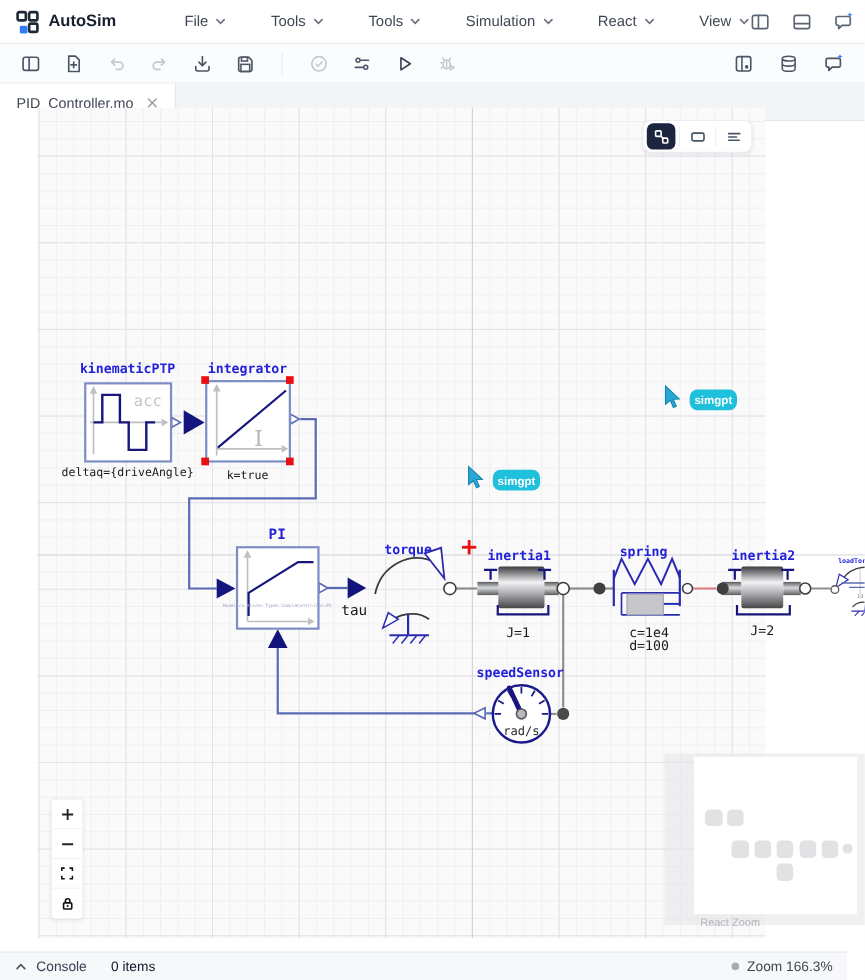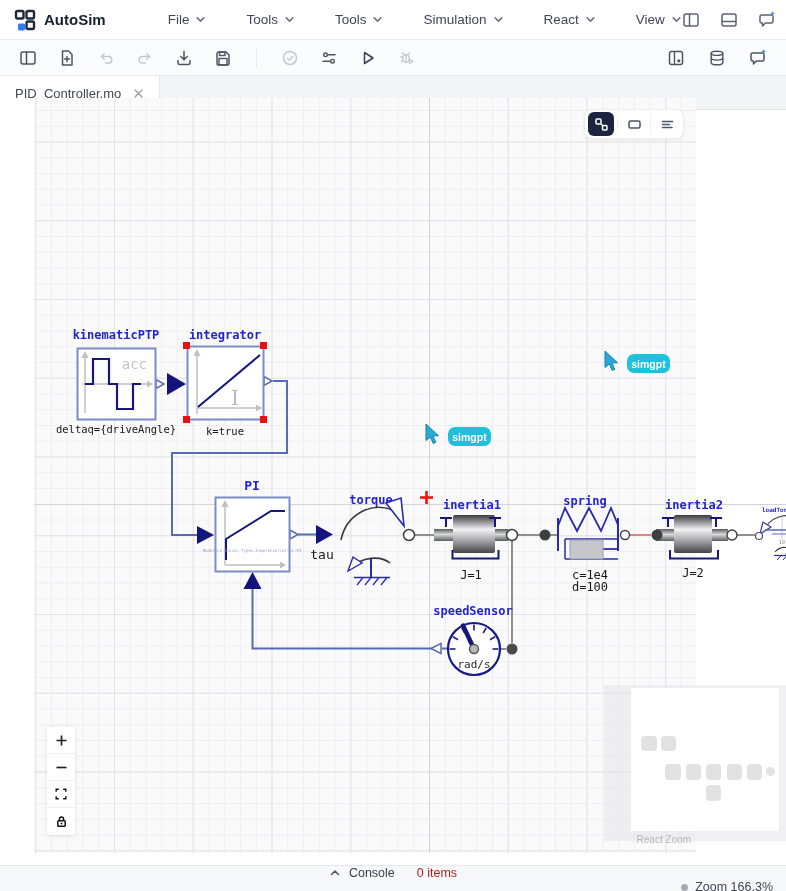--- a/index.html
+++ b/index.html
@@ -71,24 +71,24 @@
   .rf-btn:last-child { border-bottom:none; }
 
   
   .minimap { position:absolute; left:570px; top:587px; width:216px; height:156px;
     background:rgba(228,228,232,.55); }
   .minimap-viewport { position:absolute; left:27px; top:3px; width:148px; height:143px; background:#fff; }
   .mm-node { position:absolute; background:#e2e2e4; border-radius:4px; }
   .attribution { position:absolute; right:5px; top:736px; font-size:10px; color:#b4b4ba; }
 
   
-  .statusbar { position:absolute; bottom:0; left:0; right:0; height:26px; background:#f7f8fa;
-    border-top:1px solid #e5e7eb; display:flex; align-items:center; padding:0 13px; font-size:12.5px;flex-direction:column; }
+  .statusbar { position:absolute; bottom:0; left:0; right:16px; height:26px; background:#f7f8fa;
+    border-top:1px solid #e5e7eb; display:flex; align-items:center; padding:0 13px; font-size:12.5px; }
   .status-left { display:flex; align-items:center; gap:8px; color:#374151; }
-  .status-items { color:#b91c1c; margin-left:14px; }
+  .status-items { color:#0f172a; margin-left:14px; }
   .status-right { margin-left:auto; display:flex; align-items:center; gap:7px; color:#3f4854; }
   .status-dot { width:7px; height:7px; border-radius:50%; background:#a6acb5; }
 </style>
 </head>
 <body>
 
 <div class="app">
 
   <div class="menubar">
     <div class="brand">

